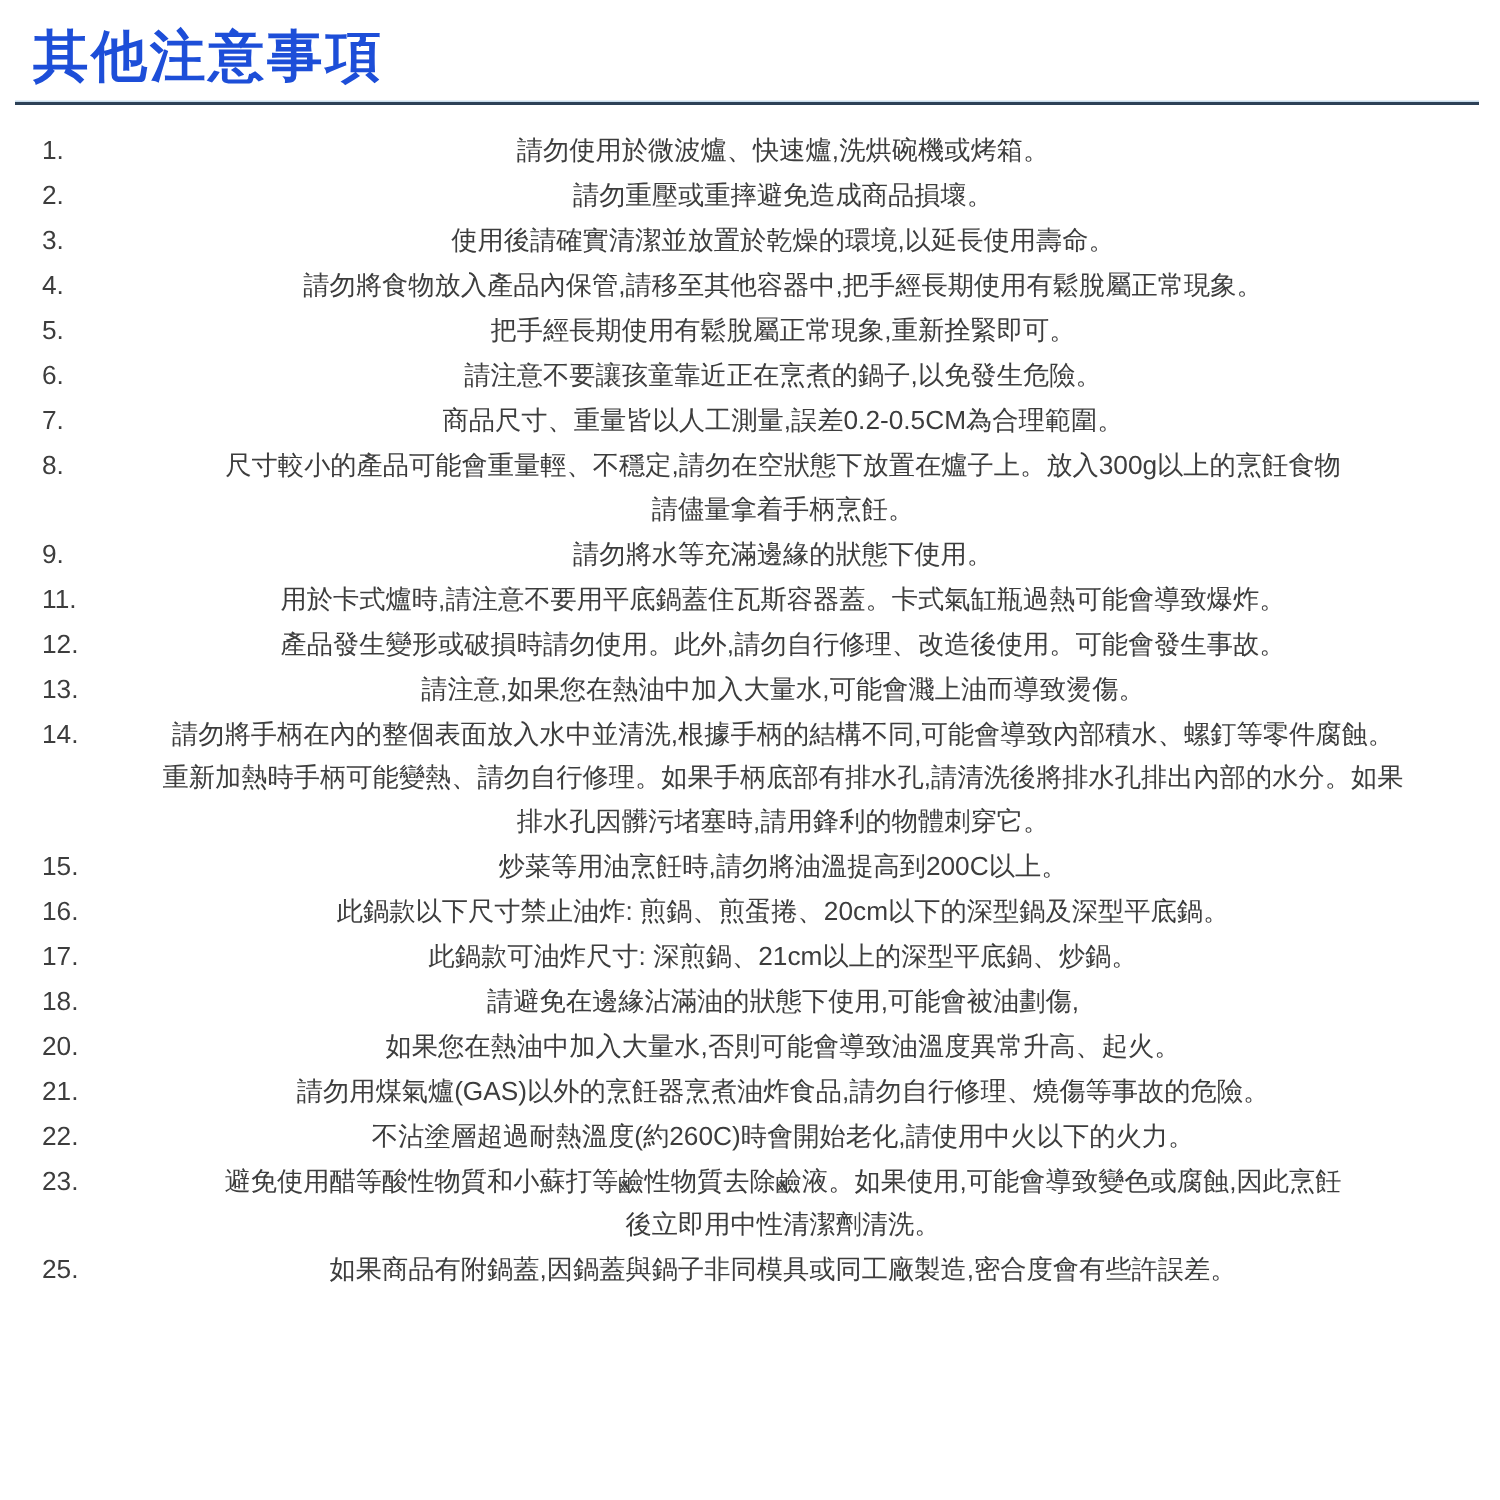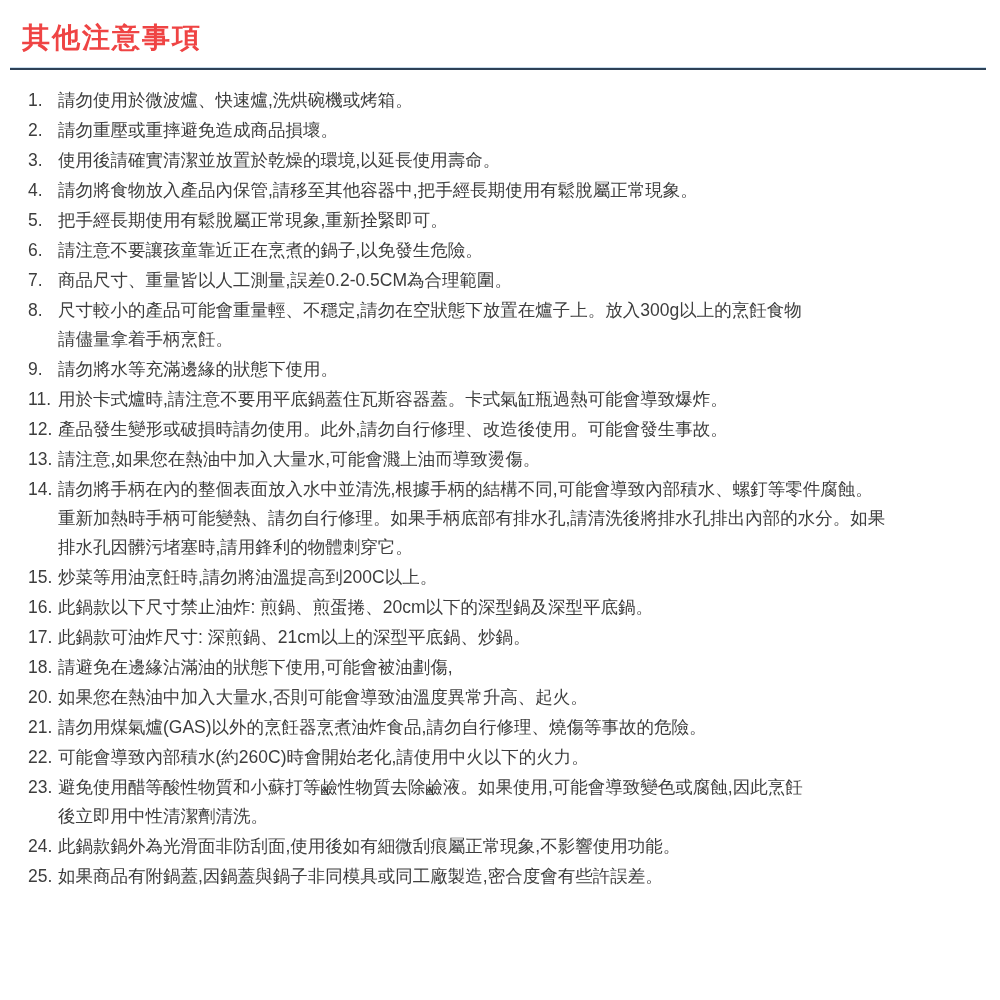--- a/index.html
+++ b/index.html
@@ -11,25 +11,25 @@
   .page {
     width: 1000px;
     height: 1000px;
     box-sizing: border-box;
     background: #ffffff;
     padding: 14px 14px 0 10px;
     overflow: hidden;
   }
   .page-title {
     margin: 0 0 0 12px;
-    font-size: 28px;
+    font-size: 37px;
     line-height: 48px;
     font-weight: 700;
     letter-spacing: 2px;
-    color: #ef4444;
+    color: #1d4ed8;
   }
   .title-rule {
     height: 3px;
     margin-top: 5px;
     border: none;
     background: linear-gradient(to bottom, #c9dded 0 33%, #2d4157 33% 100%);
   }
   .notes-list {
     margin: 16px 0 0 18px;
   }
@@ -41,20 +41,21 @@
     color: #3d3d3d;
     margin-bottom: 1px;
   }
   .item-num {
     flex: 0 0 30px;
     white-space: nowrap;
   }
   .item-text {
     flex: 1 1 auto;
     white-space: pre-line;
+    text-align: center;
   }
 </style>
 </head>
 <body>
 
 <div class="page">
   <h1 class="page-title">其他注意事項</h1>
   <hr class="title-rule">
   <div class="notes-list">
       <div class="list-item">
@@ -131,29 +132,25 @@
       <div class="list-item">
         <span class="item-num">20.</span>
         <span class="item-text">如果您在熱油中加入大量水,否則可能會導致油溫度異常升高、起火。</span>
       </div>
       <div class="list-item">
         <span class="item-num">21.</span>
         <span class="item-text">請勿用煤氣爐(GAS)以外的烹飪器烹煮油炸食品,請勿自行修理、燒傷等事故的危險。</span>
       </div>
       <div class="list-item">
         <span class="item-num">22.</span>
-        <span class="item-text">可能會導致內部積水(約260C)時會開始老化,請使用中火以下的火力。</span>
+        <span class="item-text">不沾塗層超過耐熱溫度(約260C)時會開始老化,請使用中火以下的火力。</span>
       </div>
       <div class="list-item">
         <span class="item-num">23.</span>
         <span class="item-text">避免使用醋等酸性物質和小蘇打等鹼性物質去除鹼液。如果使用,可能會導致變色或腐蝕,因此烹飪
 後立即用中性清潔劑清洗。</span>
-      </div>
-      <div class="list-item">
-        <span class="item-num">24.</span>
-        <span class="item-text">此鍋款鍋外為光滑面非防刮面,使用後如有細微刮痕屬正常現象,不影響使用功能。</span>
       </div>
       <div class="list-item">
         <span class="item-num">25.</span>
         <span class="item-text">如果商品有附鍋蓋,因鍋蓋與鍋子非同模具或同工廠製造,密合度會有些許誤差。</span>
       </div>
     </div>
 </div>
 
 </body></html>

